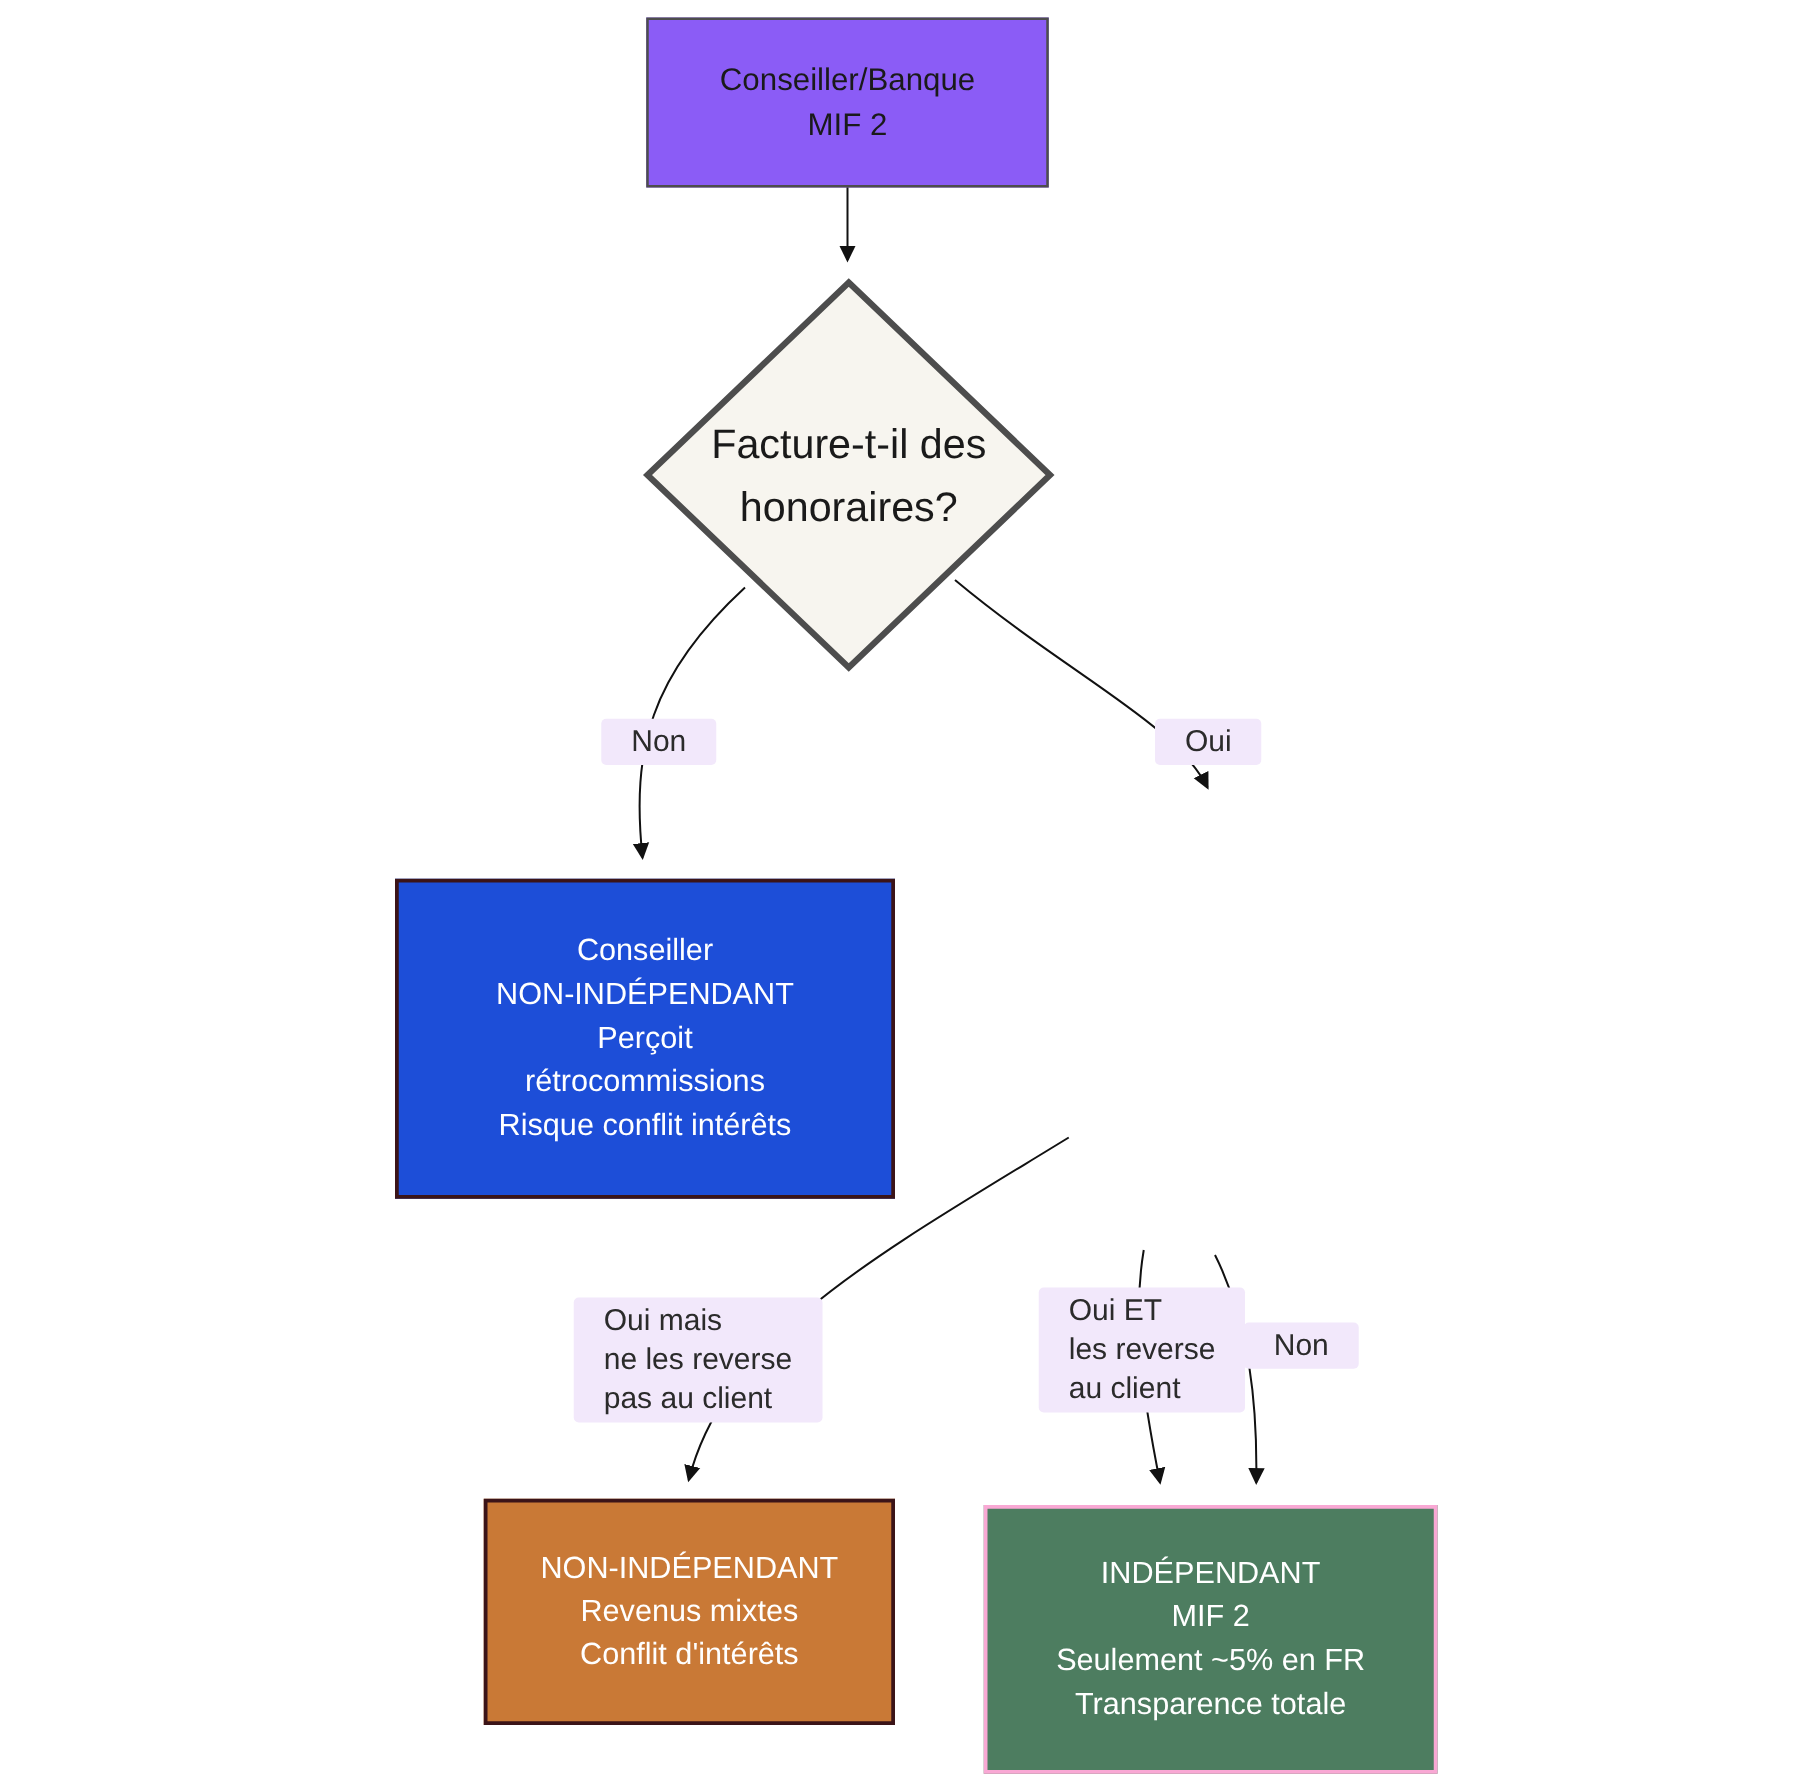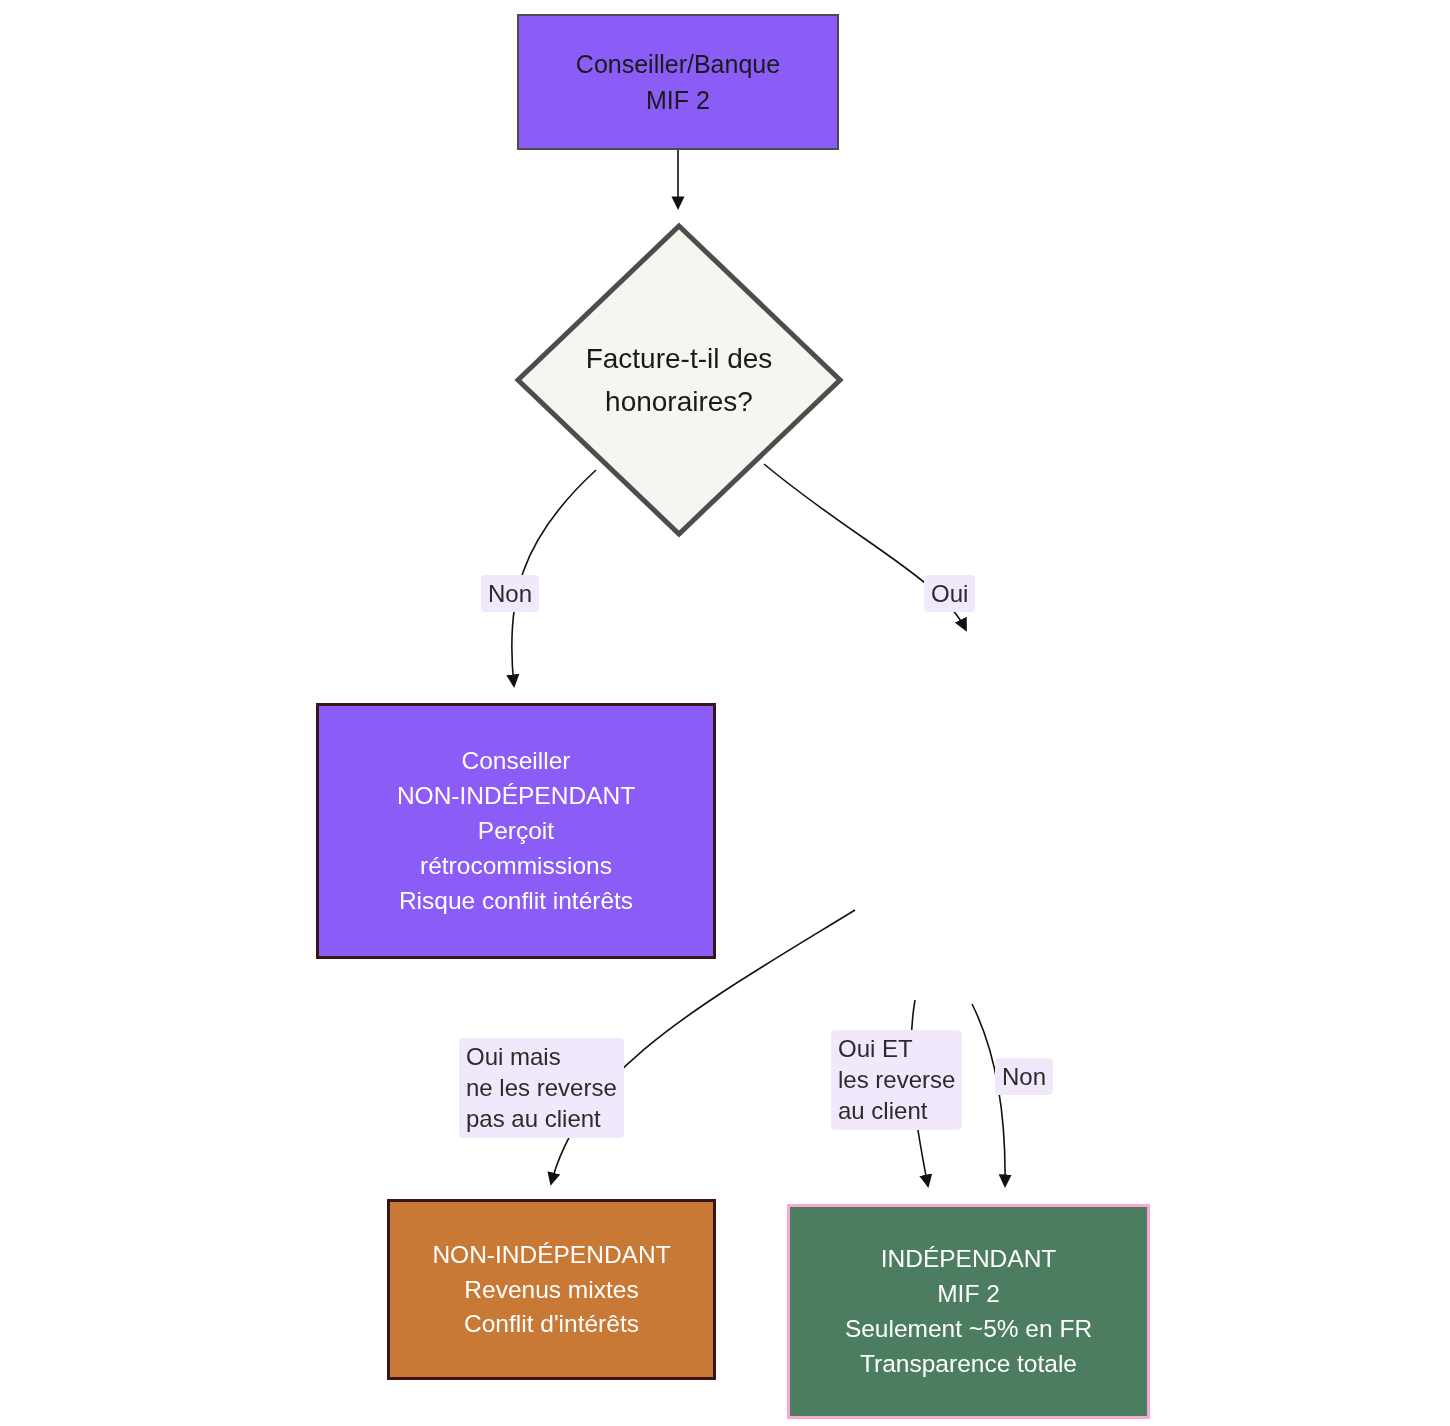--- a/index.html
+++ b/index.html
@@ -51,21 +51,21 @@
     border: 2px solid #4d4d4d;
     color: #1a1a1a;
     font-size: 25px;
   }
   #node-start .line { padding: 2px 0; }
 
   
   #node-non-independant-red {
     left: 316px; top: 703px;
     width: 400px; height: 256px;
-    background: #8b5cf6;
+    background: #1d4ed8;
     border: 3px solid #3b1418;
     color: #ffffff;
     font-size: 24.5px;
   }
   #node-non-independant-red .line { padding: 1.5px 0; }
 
   
   #node-non-independant-orange {
     left: 387px; top: 1199px;
     width: 329px; height: 181px;
@@ -99,37 +99,37 @@
   .diamond-label {
     position: absolute;
     left: 0; top: 0;
     width: 100%; height: 100%;
     display: flex;
     flex-direction: column;
     align-items: center;
     justify-content: center;
     text-align: center;
     color: #1a1a1a;
-    font-size: 28px;
+    font-size: 33px;
     line-height: 1.55;
     pointer-events: none;
   }
   .diamond-label .line { display: block; white-space: nowrap; }
 
   #diamond-honoraires { left: 514px; top: 222px; width: 330px; height: 316px; }
   #diamond-retro      { left: 786px; top: 644px; width: 366px; height: 360px; }
 
   
   .edge-label {
     position: absolute;
     background: #f2e8fb;
     color: #2b2b2b;
     font-size: 24px;
     line-height: 1.30;
-    padding: 3px 7px;
+    padding: 3px 24px;
     border-radius: 4px;
     white-space: pre;
   }
   #edge-label-non-1  { left: 481px; top: 575px; }
   #edge-label-oui-1  { left: 924px; top: 575px; }
   #edge-label-oui-mais { left: 459px; top: 1038px; }
   #edge-label-oui-et   { left: 831px; top: 1030px; }
   #edge-label-non-2    { left: 995px; top: 1058px; }
 </style>
 </head>

